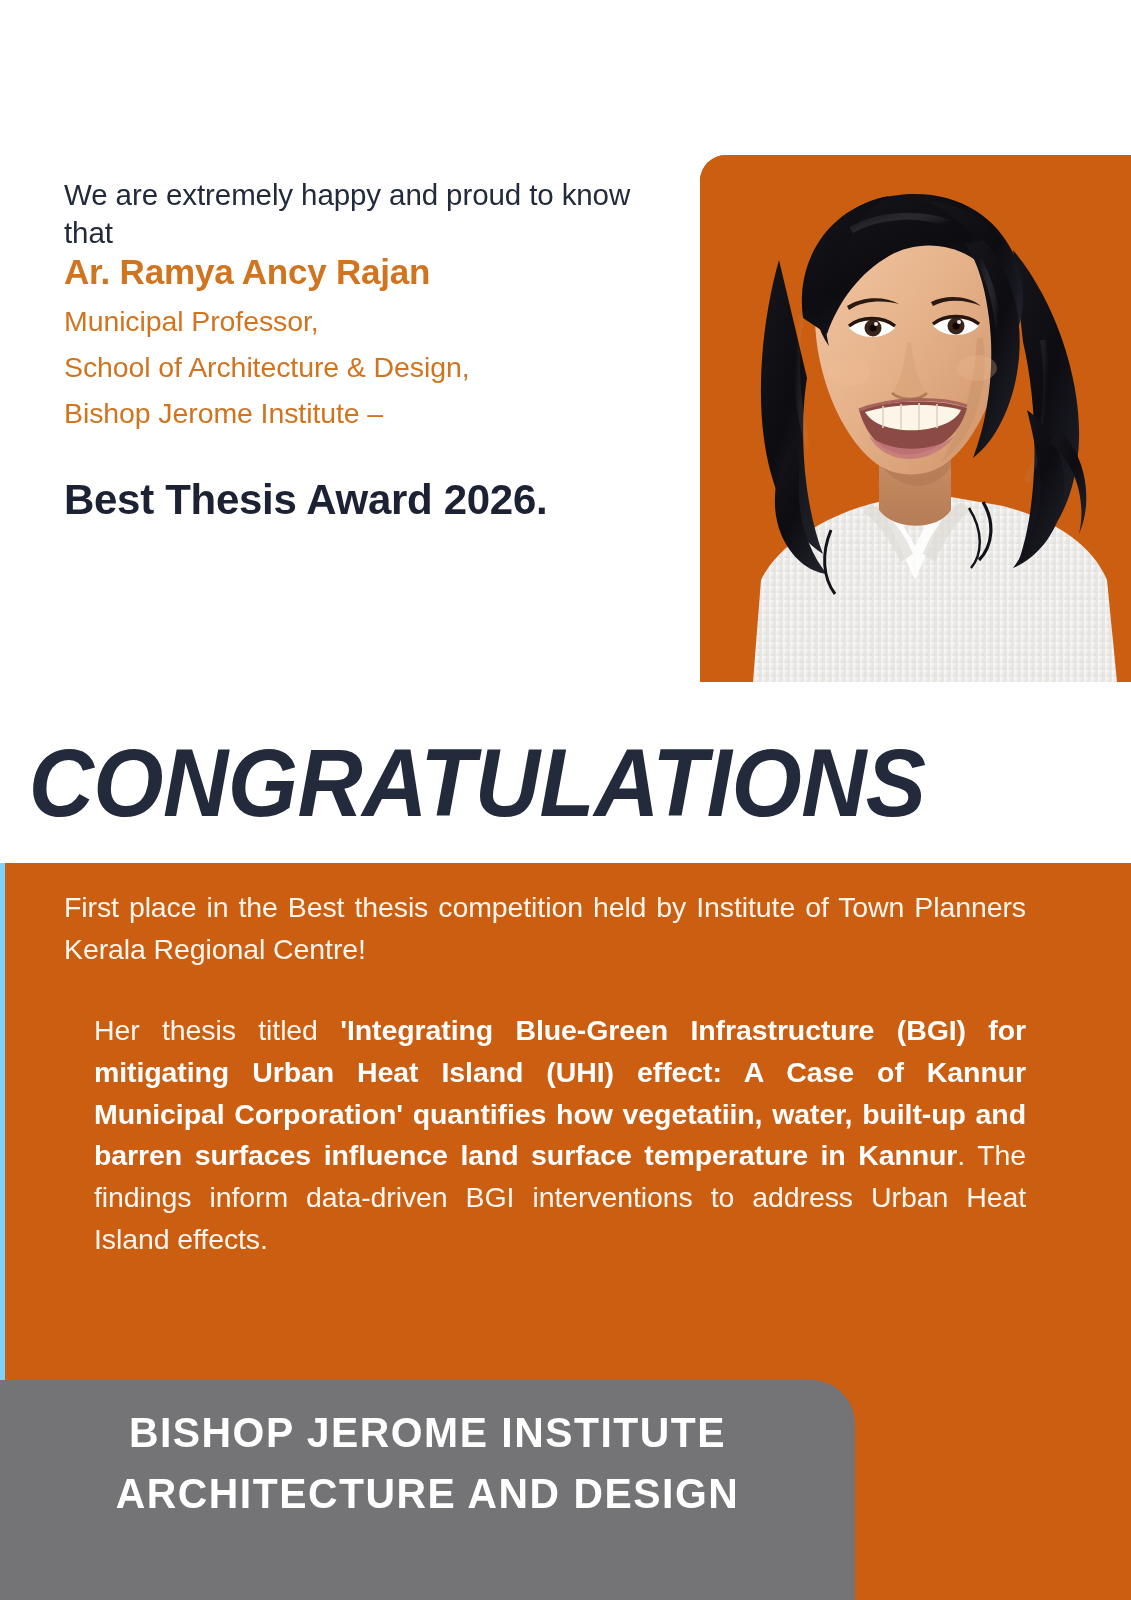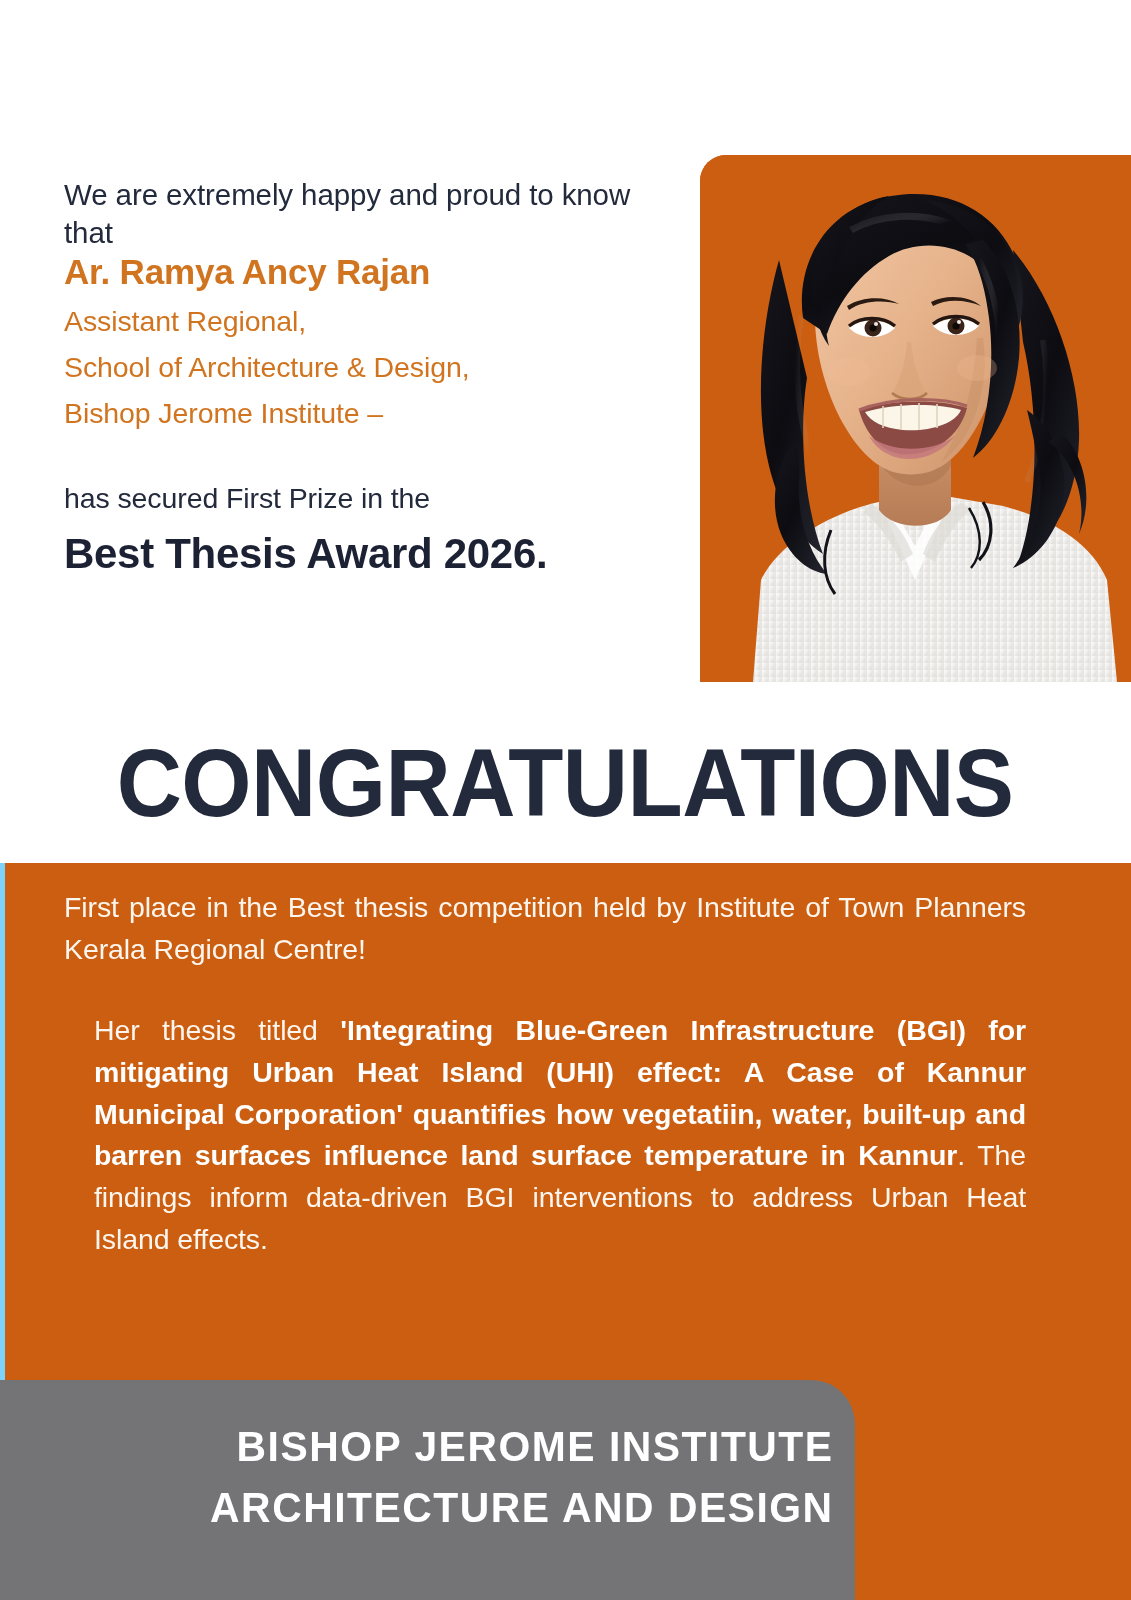--- a/index.html
+++ b/index.html
@@ -107,21 +107,22 @@
   }
 
   .portrait-photo svg { display: block; width: 448px; height: 572px; }
 
   
   .congrats-wrap {
     position: absolute;
     left: 0;
     top: 735px;
     width: 1131px;
-    text-align: center;
+    text-align: left;
+    font-style: italic;
   }
 
   .congrats-text {
     display: inline-block;
     font-family: "Liberation Sans Narrow", "Liberation Sans", sans-serif;
     font-size: 96px;
     font-weight: 700;
     color: #232a3c;
     letter-spacing: -0.5px;
     transform: scaleX(0.94);
@@ -168,22 +169,22 @@
     width: 855px;
     height: 220px;
     background: #747477;
     border-top-right-radius: 44px;
   }
 
   .footer-lines {
     position: absolute;
     left: 0; top: 0;
     width: 855px;
-    padding-top: 36px;
-    text-align: right;
+    padding-top: 22px;
+    text-align: center;
   }
 
   .footer-line {
     font-family: "Liberation Sans Narrow", "Liberation Sans", sans-serif;
     font-size: 43px;
     font-weight: 700;
     color: #ffffff;
     letter-spacing: 1.6px;
     line-height: 1.42;
     transform: scaleX(0.95);
@@ -198,27 +199,26 @@
 
   <div class="top-section">
 
     <div class="left-copy">
 
       <div class="intro-line">We are extremely happy and proud to know that</div>
 
       <div class="awardee-name">Ar. Ramya Ancy Rajan</div>
 
       <div class="awardee-role">
-        <div>Assistant Regional,</div>
+        <div>Municipal Professor,</div>
         <div>School of Architecture &amp; Design,</div>
         <div>Bishop Jerome Institute –</div>
       </div>
 
       <div class="award-intro">
-        <div>has secured First Prize in the</div>
       </div>
 
       <div class="award-title">Best Thesis Award 2026.</div>
     </div>
 
     <div class="portrait-wrap">
       <div class="portrait-backing"></div>
       <div class="portrait-photo">
         <svg viewBox="0 0 448 572" xmlns="http://www.w3.org/2000/svg">
           <defs>

